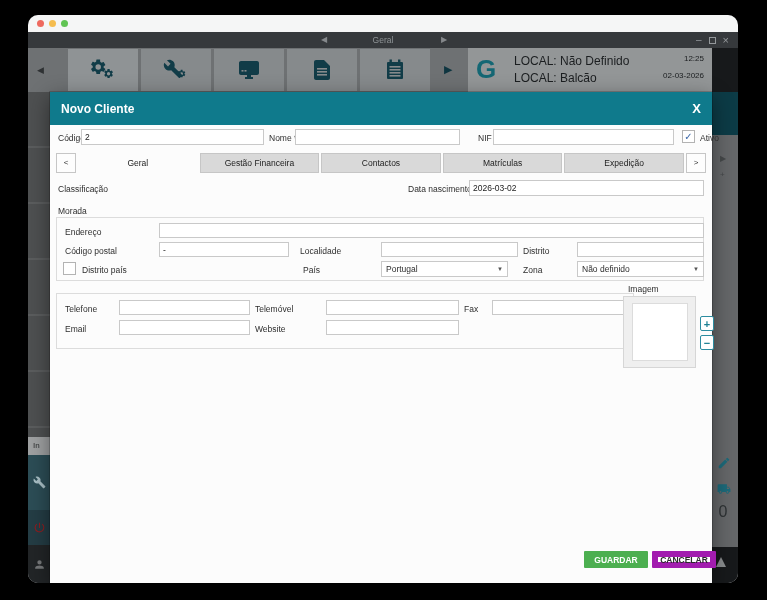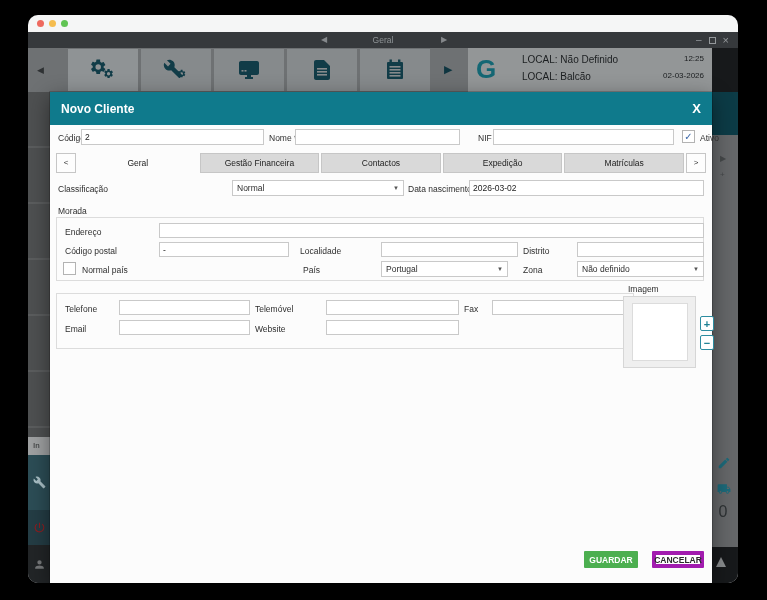--- a/index.html
+++ b/index.html
@@ -30,21 +30,21 @@
   
   .toolbar { position:absolute; left:0; top:0; width:710px; height:44px; background:#6e7173; }
   .tb-prev { position:absolute; left:9px; top:17px; font-size:9px; color:#2e3133; }
   .tb-next { position:absolute; left:416px; top:15px; font-size:11px; color:#0e3540; }
   .tile { position:absolute; top:1px; width:70px; height:42px; background:#868a8c;
           display:flex; align-items:center; justify-content:center; }
   .tile.sel { background:#8f9395; }
   .tile svg { width:26px; height:24px; fill:#113c48; }
   .infobar { position:absolute; left:440px; top:0; width:244px; height:44px; background:#939697; }
   .logo { position:absolute; left:8px; top:5px; font-size:26px; font-weight:800; color:#146774; line-height:32px; }
-  .inf-l { position:absolute; left:54px; font-size:10px; color:#1b1e20; white-space:nowrap; }
+  .inf-l { position:absolute; left:46px; font-size:12px; color:#1b1e20; white-space:nowrap; }
   .inf-r { position:absolute; right:8px; font-size:8px; color:#1b1e20; white-space:nowrap; }
   .tb-dark { position:absolute; left:684px; top:0; width:26px; height:44px; background:#17191b; }
 
   
   .sb { position:absolute; left:0; top:44px; width:22px; height:491px;
         background:repeating-linear-gradient(#4e5051 0 54px,#5b5d5e 54px 56px); }
   .sb-in { position:absolute; left:0; top:345px; width:22px; height:18px; background:#9fa1a2;
            color:#2c2e2f; font-size:8px; line-height:18px; padding-left:5px; overflow:hidden; }
   .sb-blk { position:absolute; left:0; width:22px; display:flex; align-items:center; justify-content:center; }
   .sb-wrench { top:363px; height:55px; background:#2c4d56; }
@@ -96,22 +96,22 @@
   .img-outer { position:absolute; left:573px; top:171px; width:73px; height:72px;
                background:#efefef; border:1px solid #d6d6d6; }
   .img-inner { position:absolute; left:8px; top:6px; width:56px; height:58px;
                background:#fff; border:1px solid #dcdcdc; }
   .img-btn { position:absolute; left:650px; width:14px; height:15px; background:#fff;
              border:1px solid #2c8ca0; color:#1b7f93; font-weight:700; font-size:11px;
              display:flex; align-items:center; justify-content:center; border-radius:2px; }
 
   .btn { position:absolute; top:426px; height:17px; font-size:8.5px; font-weight:700;
          display:flex; align-items:center; justify-content:center; border-radius:1px; }
-  .btn-save { left:534px; width:54px; background:#4caf50; color:#fff; }
-  .btn-cancel { left:602px; width:52px; background:#fff; color:#2b2b2b; border:4px solid #a21caf; }
+  .btn-save { left:534px; width:64px; background:#4caf50; color:#fff; }
+  .btn-cancel { left:602px; width:64px; background:#fff; color:#2b2b2b; border:6px solid #a21caf; }
 </style>
 </head>
 <body>
 
 <div class="stage">
   <div class="window">
 
     <div class="mac-strip">
       <span class="light red"></span>
       <span class="light yellow"></span>
@@ -243,45 +243,41 @@
           <span class="lbl" style="left:428px;top:8px">NIF</span>
           <input class="inp" style="left: 443px; top: 4px; width: 181px;">
           <span class="chk" style="left:632px;top:5px">✓</span>
           <span class="lbl" style="left:650px;top:8px">Ativo</span>
 
           <div class="tabs">
             <div class="tabbtn">&lt;</div>
             <div class="tab active">Geral</div>
             <div class="tab">Gestão Financeira</div>
             <div class="tab">Contactos</div>
+            <div class="tab">Matrículas</div>
             <div class="tab">Expedição</div>
-            <div class="tab">Matrículas</div>
             <div class="tabbtn">&gt;</div>
           </div>
 
           <span class="lbl" style="left:8px;top:59px">Classificação</span>
-          <div class="dd" style="left:182px;top:55px;width:172px">
-            <span>Normal</span>
-            <span class="caret">▼</span>
-          </div>
           <span class="lbl" style="left:358px;top:59px">Data nascimento</span>
           <input class="inp" style="left: 419px; top: 55px; width: 235px;" value="2026-03-02">
 
           <span class="lbl" style="left:8px;top:81px">Morada</span>
           <div class="gbox" style="left:6px;top:92px;width:648px;height:64px">
             <span class="lbl" style="left:8px;top:9px">Endereço</span>
             <input class="inp" style="left: 102px; top: 5px; width: 545px; height: 15px;">
             <span class="lbl" style="left:8px;top:28px">Código postal</span>
             <input class="inp" style="left: 102px; top: 24px; width: 130px; height: 15px;" value="-">
             <span class="lbl" style="left:243px;top:28px">Localidade</span>
             <input class="inp" style="left: 324px; top: 24px; width: 137px; height: 15px;">
             <span class="lbl" style="left:466px;top:28px">Distrito</span>
             <input class="inp" style="left: 520px; top: 24px; width: 127px; height: 15px;">
             <span class="chk" style="left:6px;top:44px"></span>
-            <span class="lbl" style="left:25px;top:47px">Normal país</span>
+            <span class="lbl" style="left:25px;top:47px">Distrito país</span>
             <span class="lbl" style="left:246px;top:47px">País</span>
             <div class="dd" style="left:324px;top:43px;width:127px">
               <span>Portugal</span>
               <span class="caret">▼</span>
             </div>
             <span class="lbl" style="left:466px;top:47px">Zona</span>
             <div class="dd" style="left:520px;top:43px;width:127px">
               <span>Não definido</span>
               <span class="caret">▼</span>
             </div>

